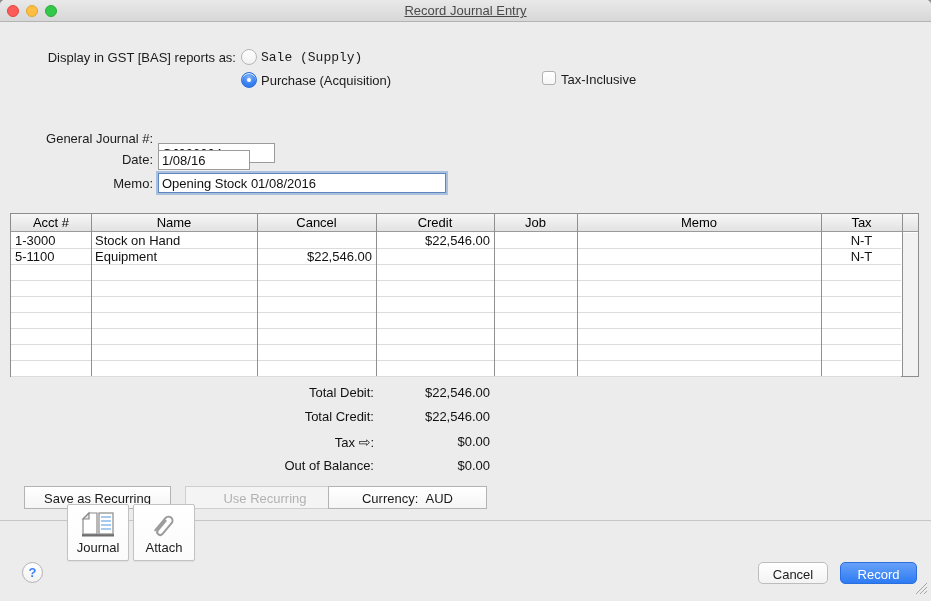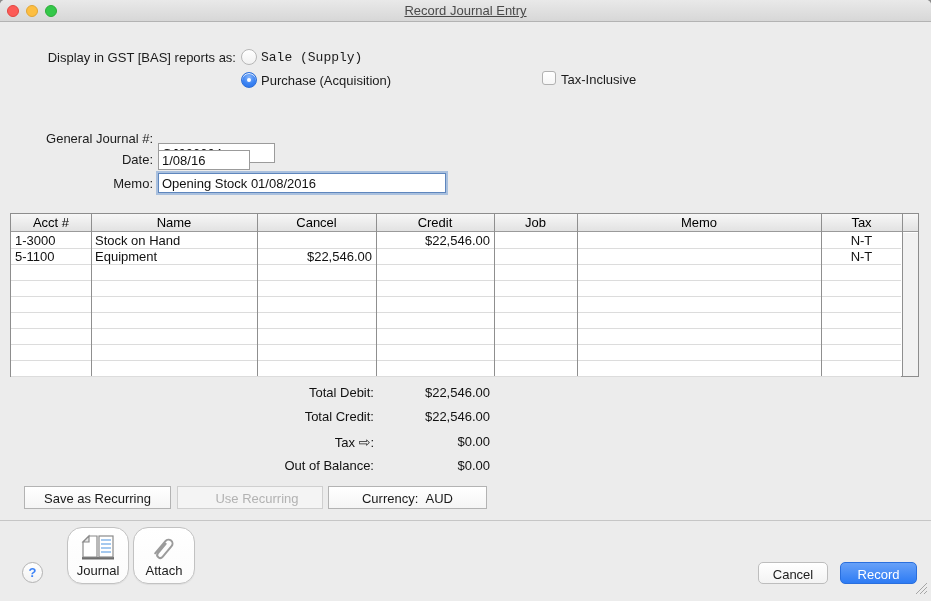--- a/index.html
+++ b/index.html
@@ -54,21 +54,21 @@
   
   .tot-label{position:absolute;left:0;width:374px;text-align:right;font-size:13px;height:16px;line-height:16px;color:#111;}
   .tot-value{position:absolute;left:380px;width:110px;text-align:right;font-size:13px;height:16px;line-height:16px;color:#111;}
   .zoom-arrow{font-size:14px;color:#222;cursor:pointer;}
   
   .btn{position:absolute;height:23px;border-radius:0;border:1px solid #b3b3b3;
     background:linear-gradient(#ffffff,#f5f5f5);font-size:13px;color:#1b1b1b;
     text-align:center;line-height:21px;cursor:pointer;}
   .btn.disabled{color:#b2b2b2;border-color:#cfcfcf;background:#f4f4f4;cursor:default;}
   .divider{position:absolute;left:0;top:520px;width:931px;height:1px;background:#c6c6c6;}
-  .bigbtn{position:absolute;top:527px;width:62px;height:57px;border-radius:15px;
+  .bigbtn{position:absolute;top:504px;width:62px;height:57px;border-radius:2px;
     border:1px solid #c2c2c2;background:linear-gradient(#ffffff,#fbfbfb);
     box-shadow:0 1px 1px rgba(0,0,0,.06);cursor:pointer;text-align:center;}
   .bigbtn .cap{position:absolute;left:0;bottom:5px;width:100%;font-size:13px;color:#1b1b1b;}
   .bigbtn .ic{position:absolute;left:50%;top:6px;transform:translateX(-50%);}
   .helpcircle{position:absolute;left:22px;top:562px;width:21px;height:21px;border-radius:50%;
     background:linear-gradient(#ffffff,#f2f2f2);border:1px solid #b3b3b3;
     font-size:13px;font-weight:bold;color:#3b82f7;text-align:center;line-height:20px;cursor:pointer;}
   .pushbtn{position:absolute;top:562px;height:22px;border-radius:5px;font-size:13px;
     text-align:center;line-height:21px;cursor:pointer;}
   .pushbtn.cancel{left:758px;width:70px;background:linear-gradient(#ffffff,#f3f3f3);
@@ -162,21 +162,21 @@
   <div class="tot-label" style="top:409px;">Total Credit:</div>
   <div class="tot-value" style="top:409px;">$22,546.00</div>
 
   <div class="tot-label" style="top:434px;"><span>Tax</span>&nbsp;<span class="zoom-arrow">⇨</span><span>:</span></div>
   <div class="tot-value" style="top:434px;">$0.00</div>
 
   <div class="tot-label" style="top:458px;">Out of Balance:</div>
   <div class="tot-value" style="top:458px;">$0.00</div>
 
   <button class="btn" style="left:24px;top:486px;width:147px;">Save as Recurring</button>
-  <button class="btn disabled" style="left:177px;top:486px;width:146px;padding-left:20px;">Use Recurring</button>
+  <button class="btn disabled" style="left:185px;top:486px;width:146px;padding-left:20px;">Use Recurring</button>
   <button class="btn" style="left:328px;top:486px;width:159px;"><span>Currency:</span>&nbsp;&nbsp;<span>AUD</span></button>
 
   <div class="divider"></div>
 
   <div class="helpcircle">?</div>
 
   <div class="bigbtn" style="left:67px;">
     <span class="ic">
       <svg width="38" height="28" viewBox="0 0 38 28">
         <rect x="3" y="23" width="32" height="2.5" fill="#6e6e6e"></rect>

